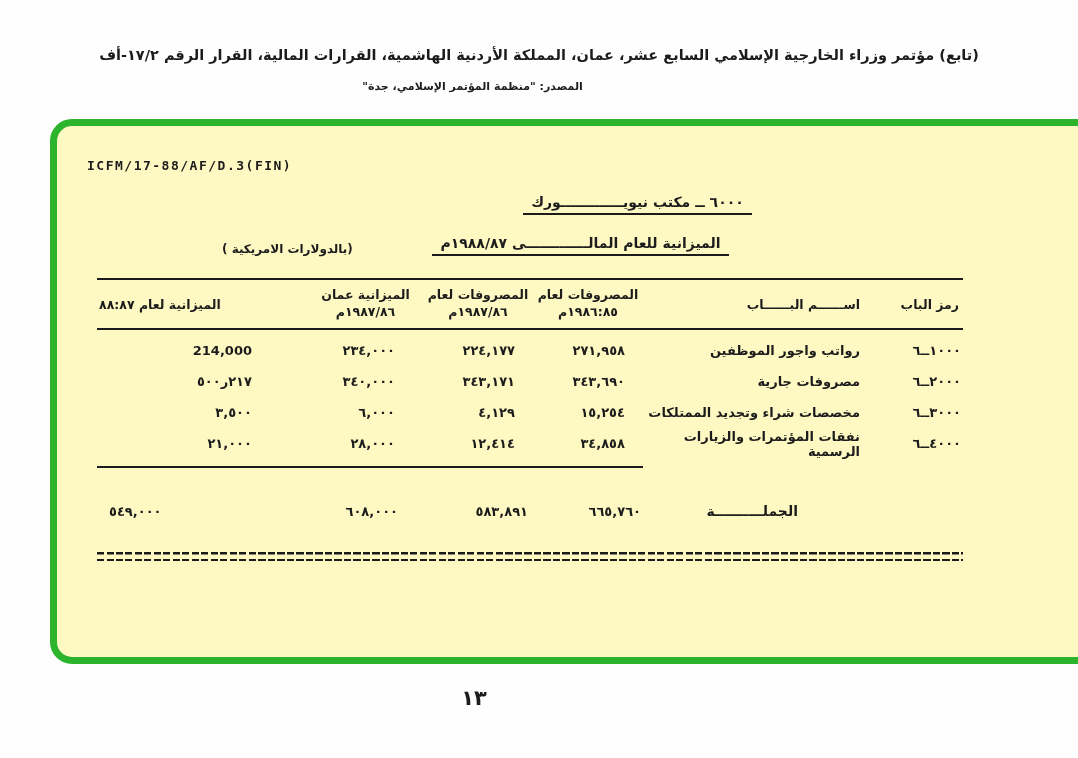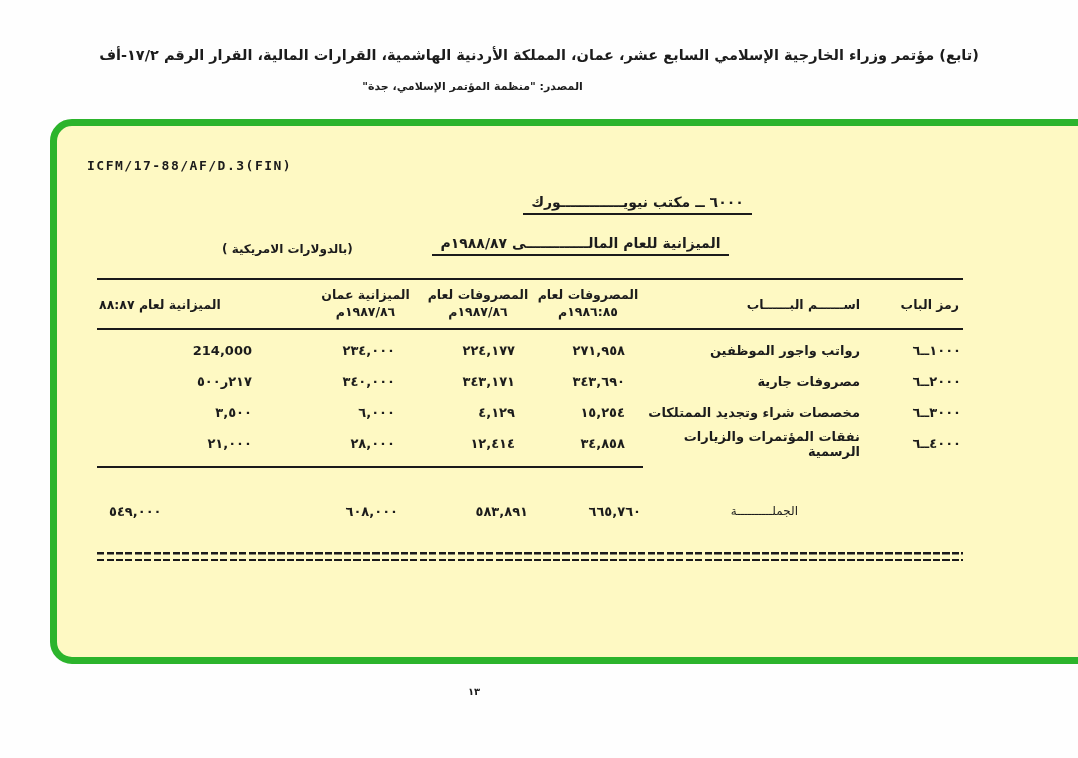--- a/index.html
+++ b/index.html
@@ -78,39 +78,39 @@
   .c-name { text-align: right; padding-right: 8px; font-weight: 700; font-size: 13px; }
   .num { font-weight: 700; font-size: 13px; direction: rtl; text-align: right; }
   .c-exp1 { padding-right: 18px; }
   .c-exp2 { padding-right: 18px; }
   .c-bud1 { padding-right: 28px; }
   .c-bud2 { padding-right: 56px; }
 
   .hr-mid { border-top: 2px solid #1a1a1a; width: 546px; margin: 7px auto 0 0; }
 
   .total-row { margin-top: 28px; height: 30px; align-items: center; }
-  .t-label { text-align: right; padding-right: 70px; font-weight: 400; font-size: 12px; }
+  .t-label { text-align: right; padding-right: 70px; font-weight: 700; font-size: 14px; }
   .t-exp1 { padding-right: 2px; }
   .t-exp2 { padding-right: 5px; }
   .t-bud1 { padding-right: 25px; }
   .t-bud2 { text-align: left; padding-left: 12px; }
 
   .double-dash {
     margin-top: 26px; height: 9px; width: 100%;
     background-image:
       repeating-linear-gradient(90deg, #1a1a1a 0 7px, rgba(0,0,0,0) 7px 9.5px),
       repeating-linear-gradient(90deg, #1a1a1a 0 7px, rgba(0,0,0,0) 7px 9.5px);
     background-size: 100% 2.5px, 100% 2.5px;
     background-position: 0 0, 0 6.5px;
     background-repeat: no-repeat, no-repeat;
   }
 
   .page-number {
     position: absolute; top: 686px; left: 0; width: 948px;
-    text-align: center; font-size: 10px; font-weight: 700;
+    text-align: center; font-size: 21px; font-weight: 700;
   }
 </style>
 </head>
 <body>
 
 <div class="page">
 
   <div class="top-line1">(تابع) مؤتمر وزراء الخارجية الإسلامي السابع عشر، عمان، المملكة الأردنية الهاشمية، القرارات المالية، القرار الرقم ١٧/٢-أف</div>
   <div class="top-line2">المصدر:  "منظمة المؤتمر الإسلامي، جدة"</div>
 

